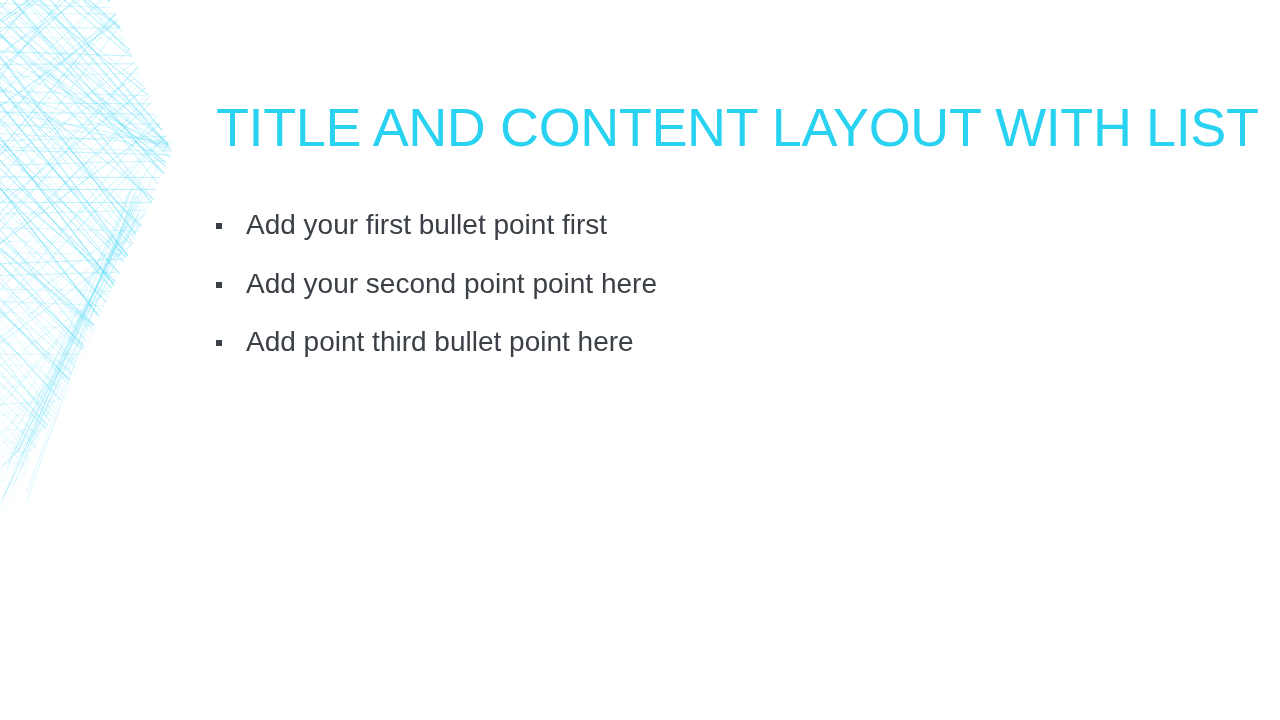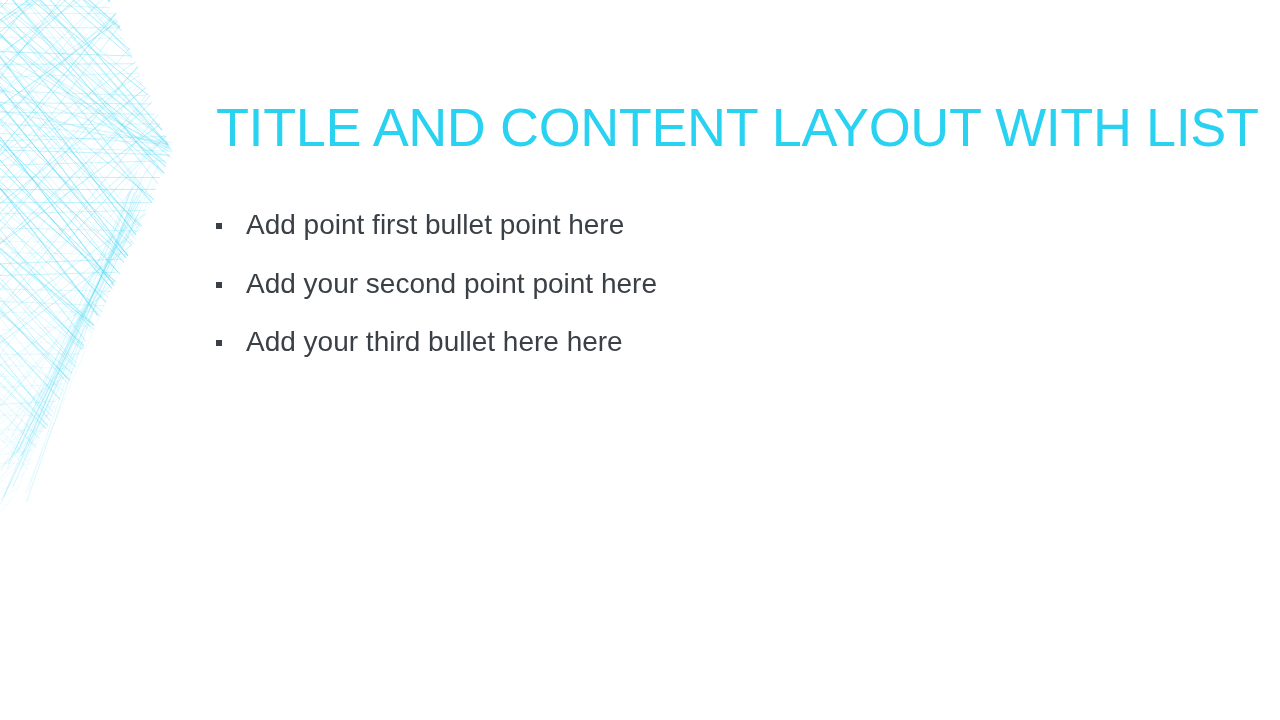--- a/index.html
+++ b/index.html
@@ -341,25 +341,25 @@
       </svg>
   </div>
 
   <div id="title-block">
     <h1 id="slide-title">TITLE AND CONTENT LAYOUT WITH LIST</h1>
   </div>
 
   <ul id="bullet-list">
     <li class="bullet-item">
       <span class="bullet-marker"></span>
-      <span class="bullet-text">Add point first bullet point here</span>
+      <span class="bullet-text">Add your first bullet point first</span>
     </li>
     <li class="bullet-item">
       <span class="bullet-marker"></span>
       <span class="bullet-text">Add your second point point here</span>
     </li>
     <li class="bullet-item">
       <span class="bullet-marker"></span>
-      <span class="bullet-text">Add your third bullet here here</span>
+      <span class="bullet-text">Add point third bullet point here</span>
     </li>
   </ul>
 
 </div>
 
 </body></html>

